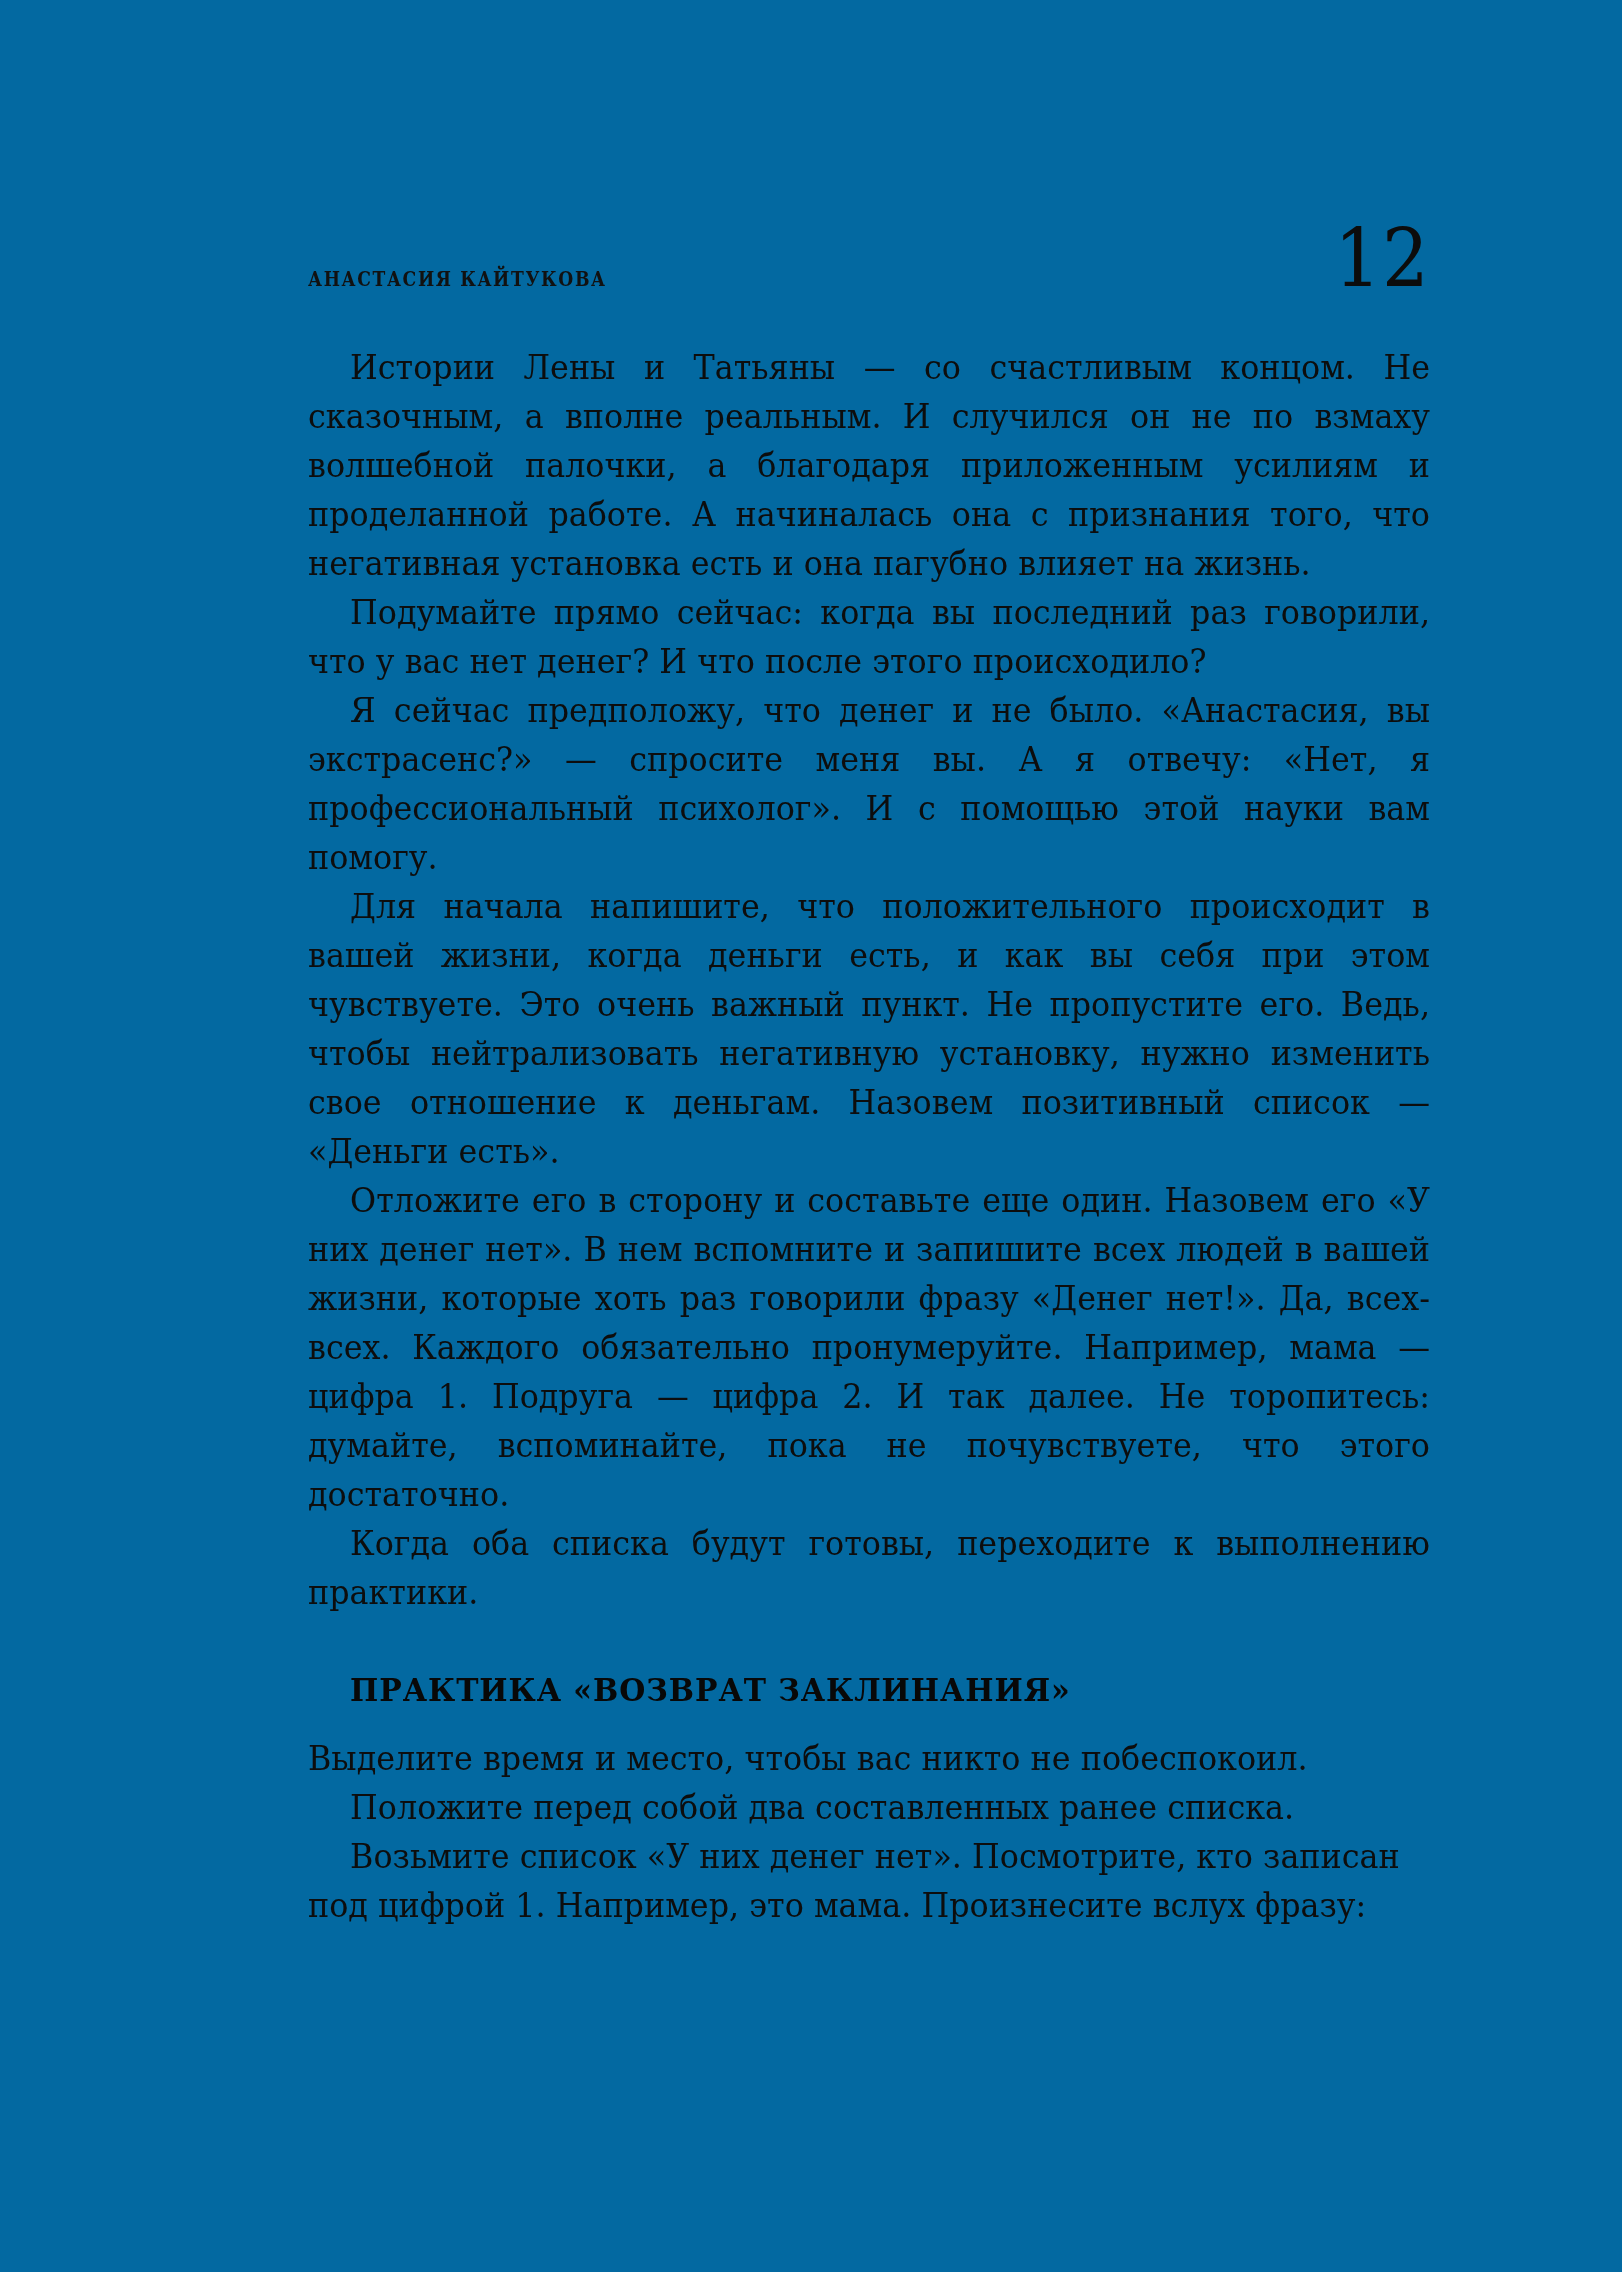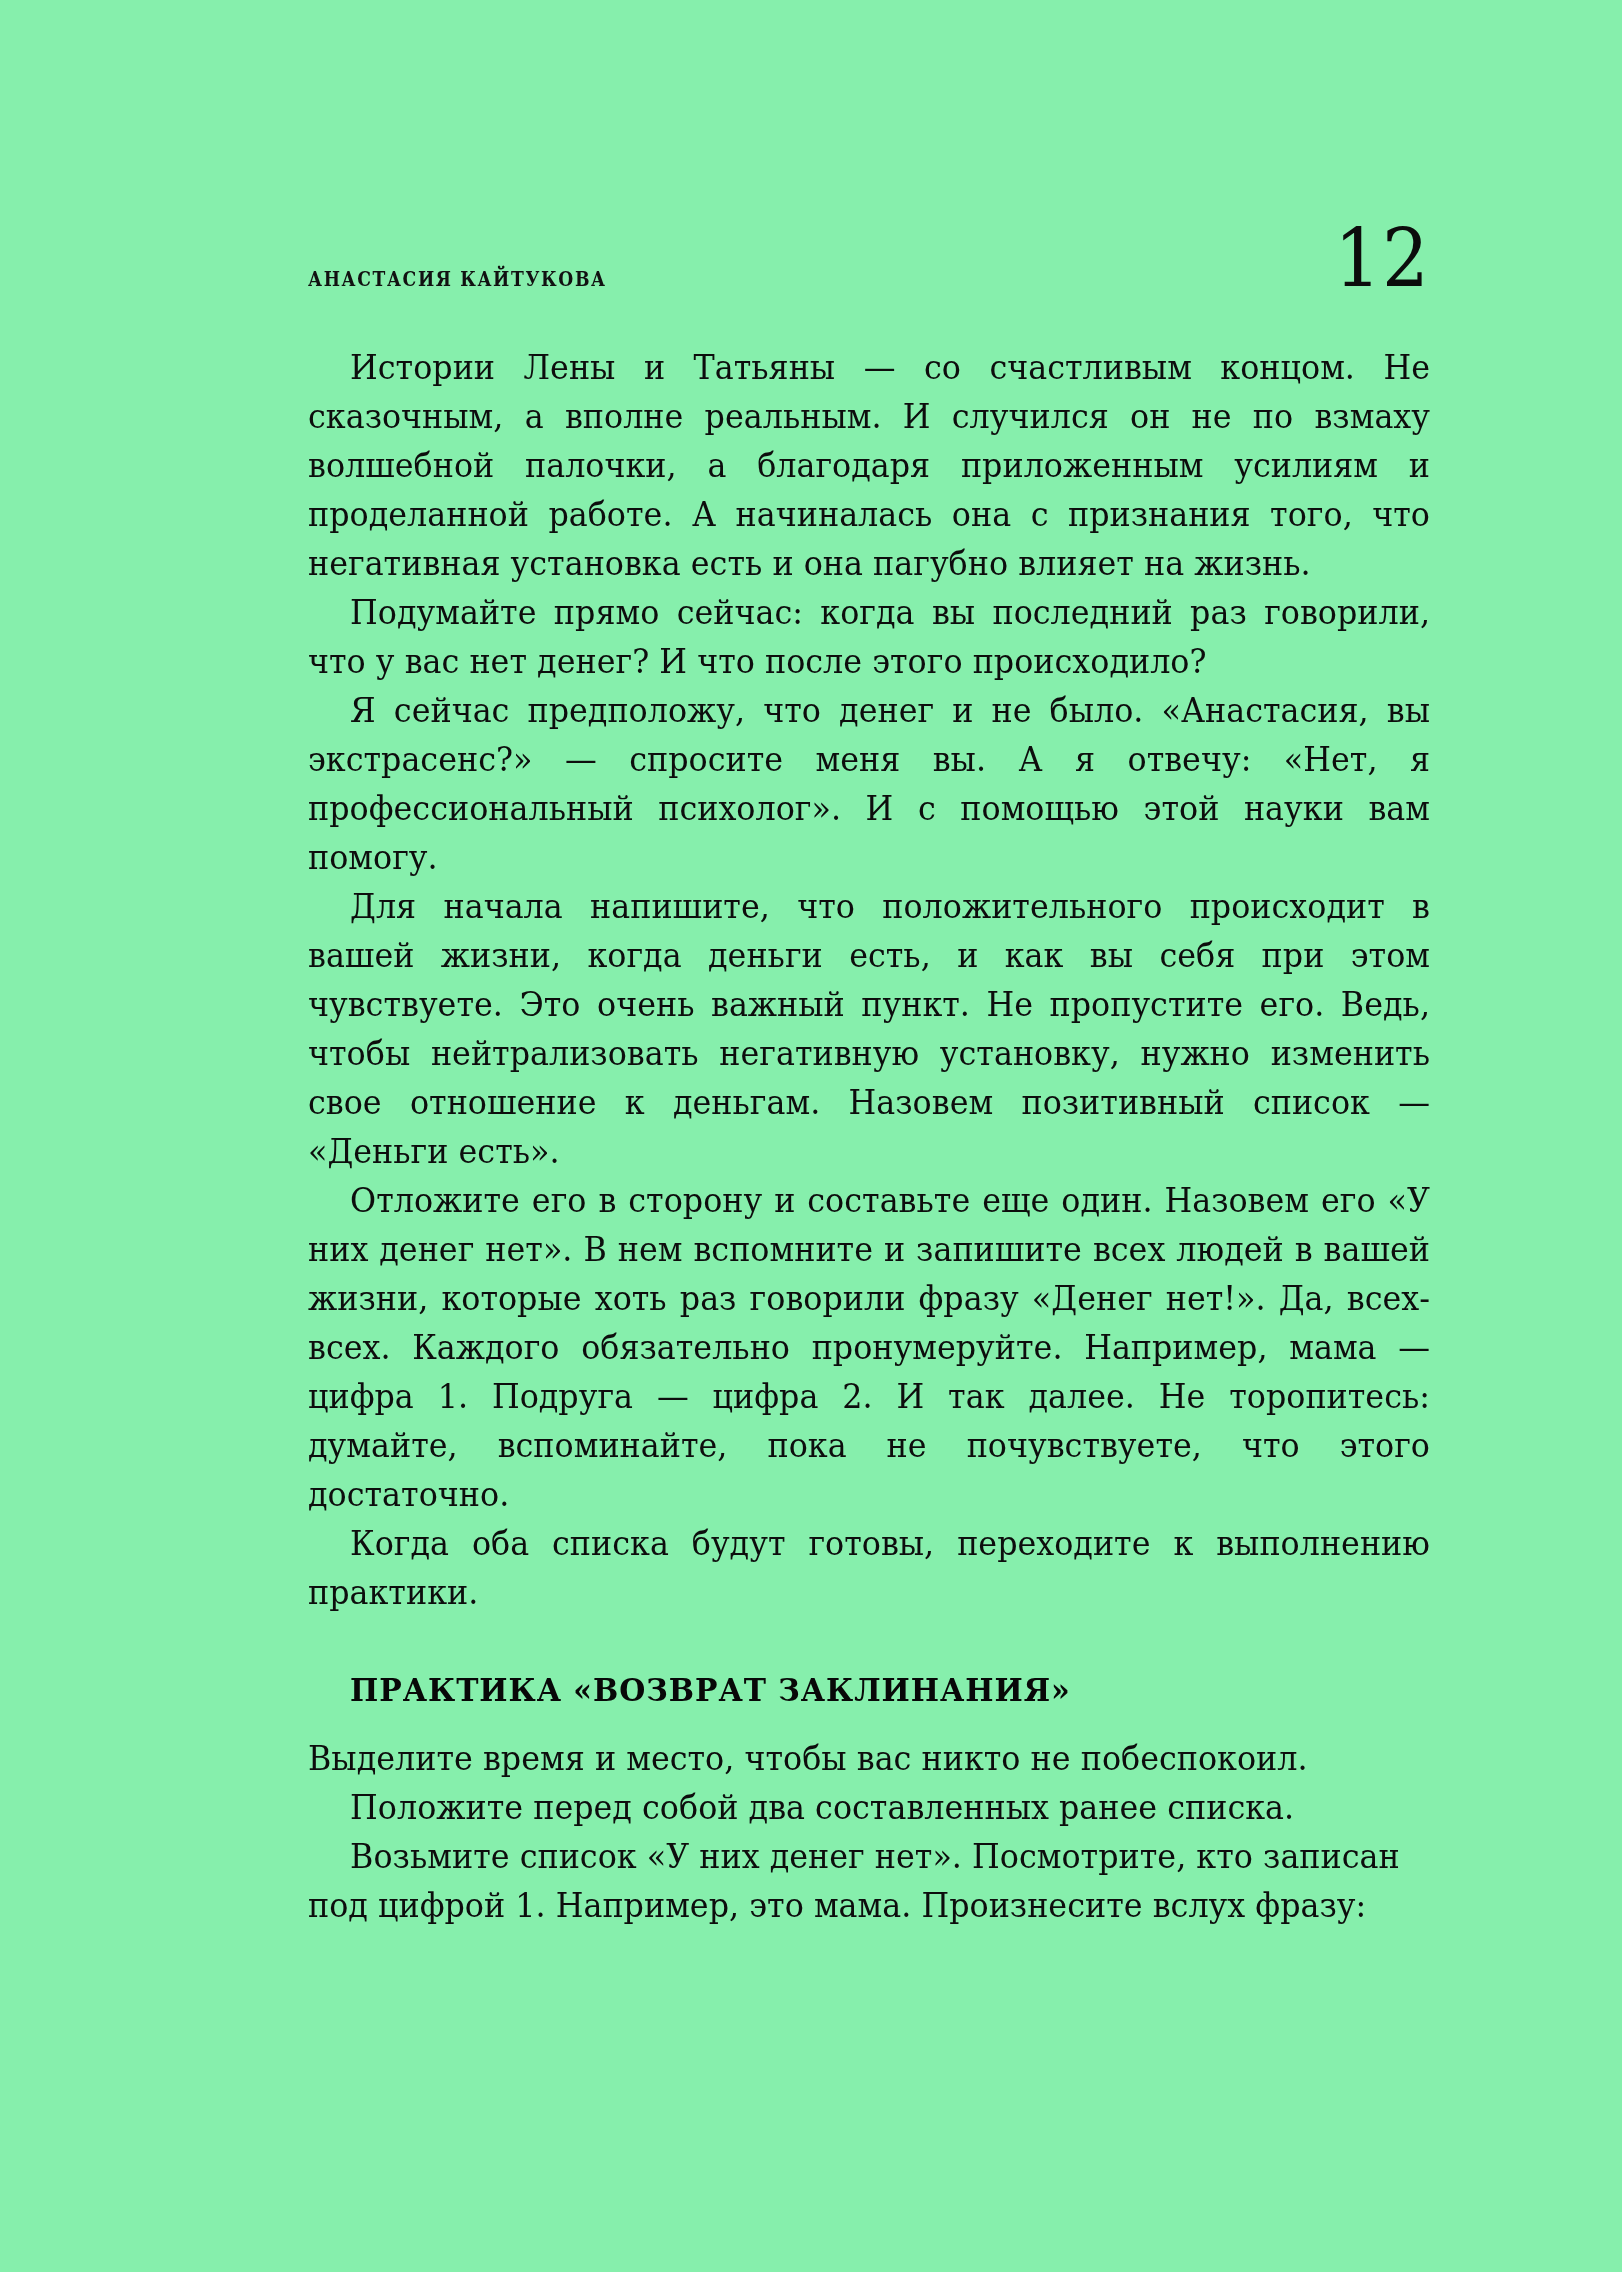--- a/index.html
+++ b/index.html
@@ -5,21 +5,21 @@
   html, body {
     margin: 0;
     padding: 0;
     background: #ffffff;
   }
 
   .page {
     position: relative;
     width: 1622px;
     height: 2273px;
-    background: #86efac;
+    background: #0369a1;
     overflow: hidden;
     box-sizing: border-box;
   }
 
   
   .header-band {
     position: absolute;
     left: 308px;
     top: 219px;
     width: 1122px;

